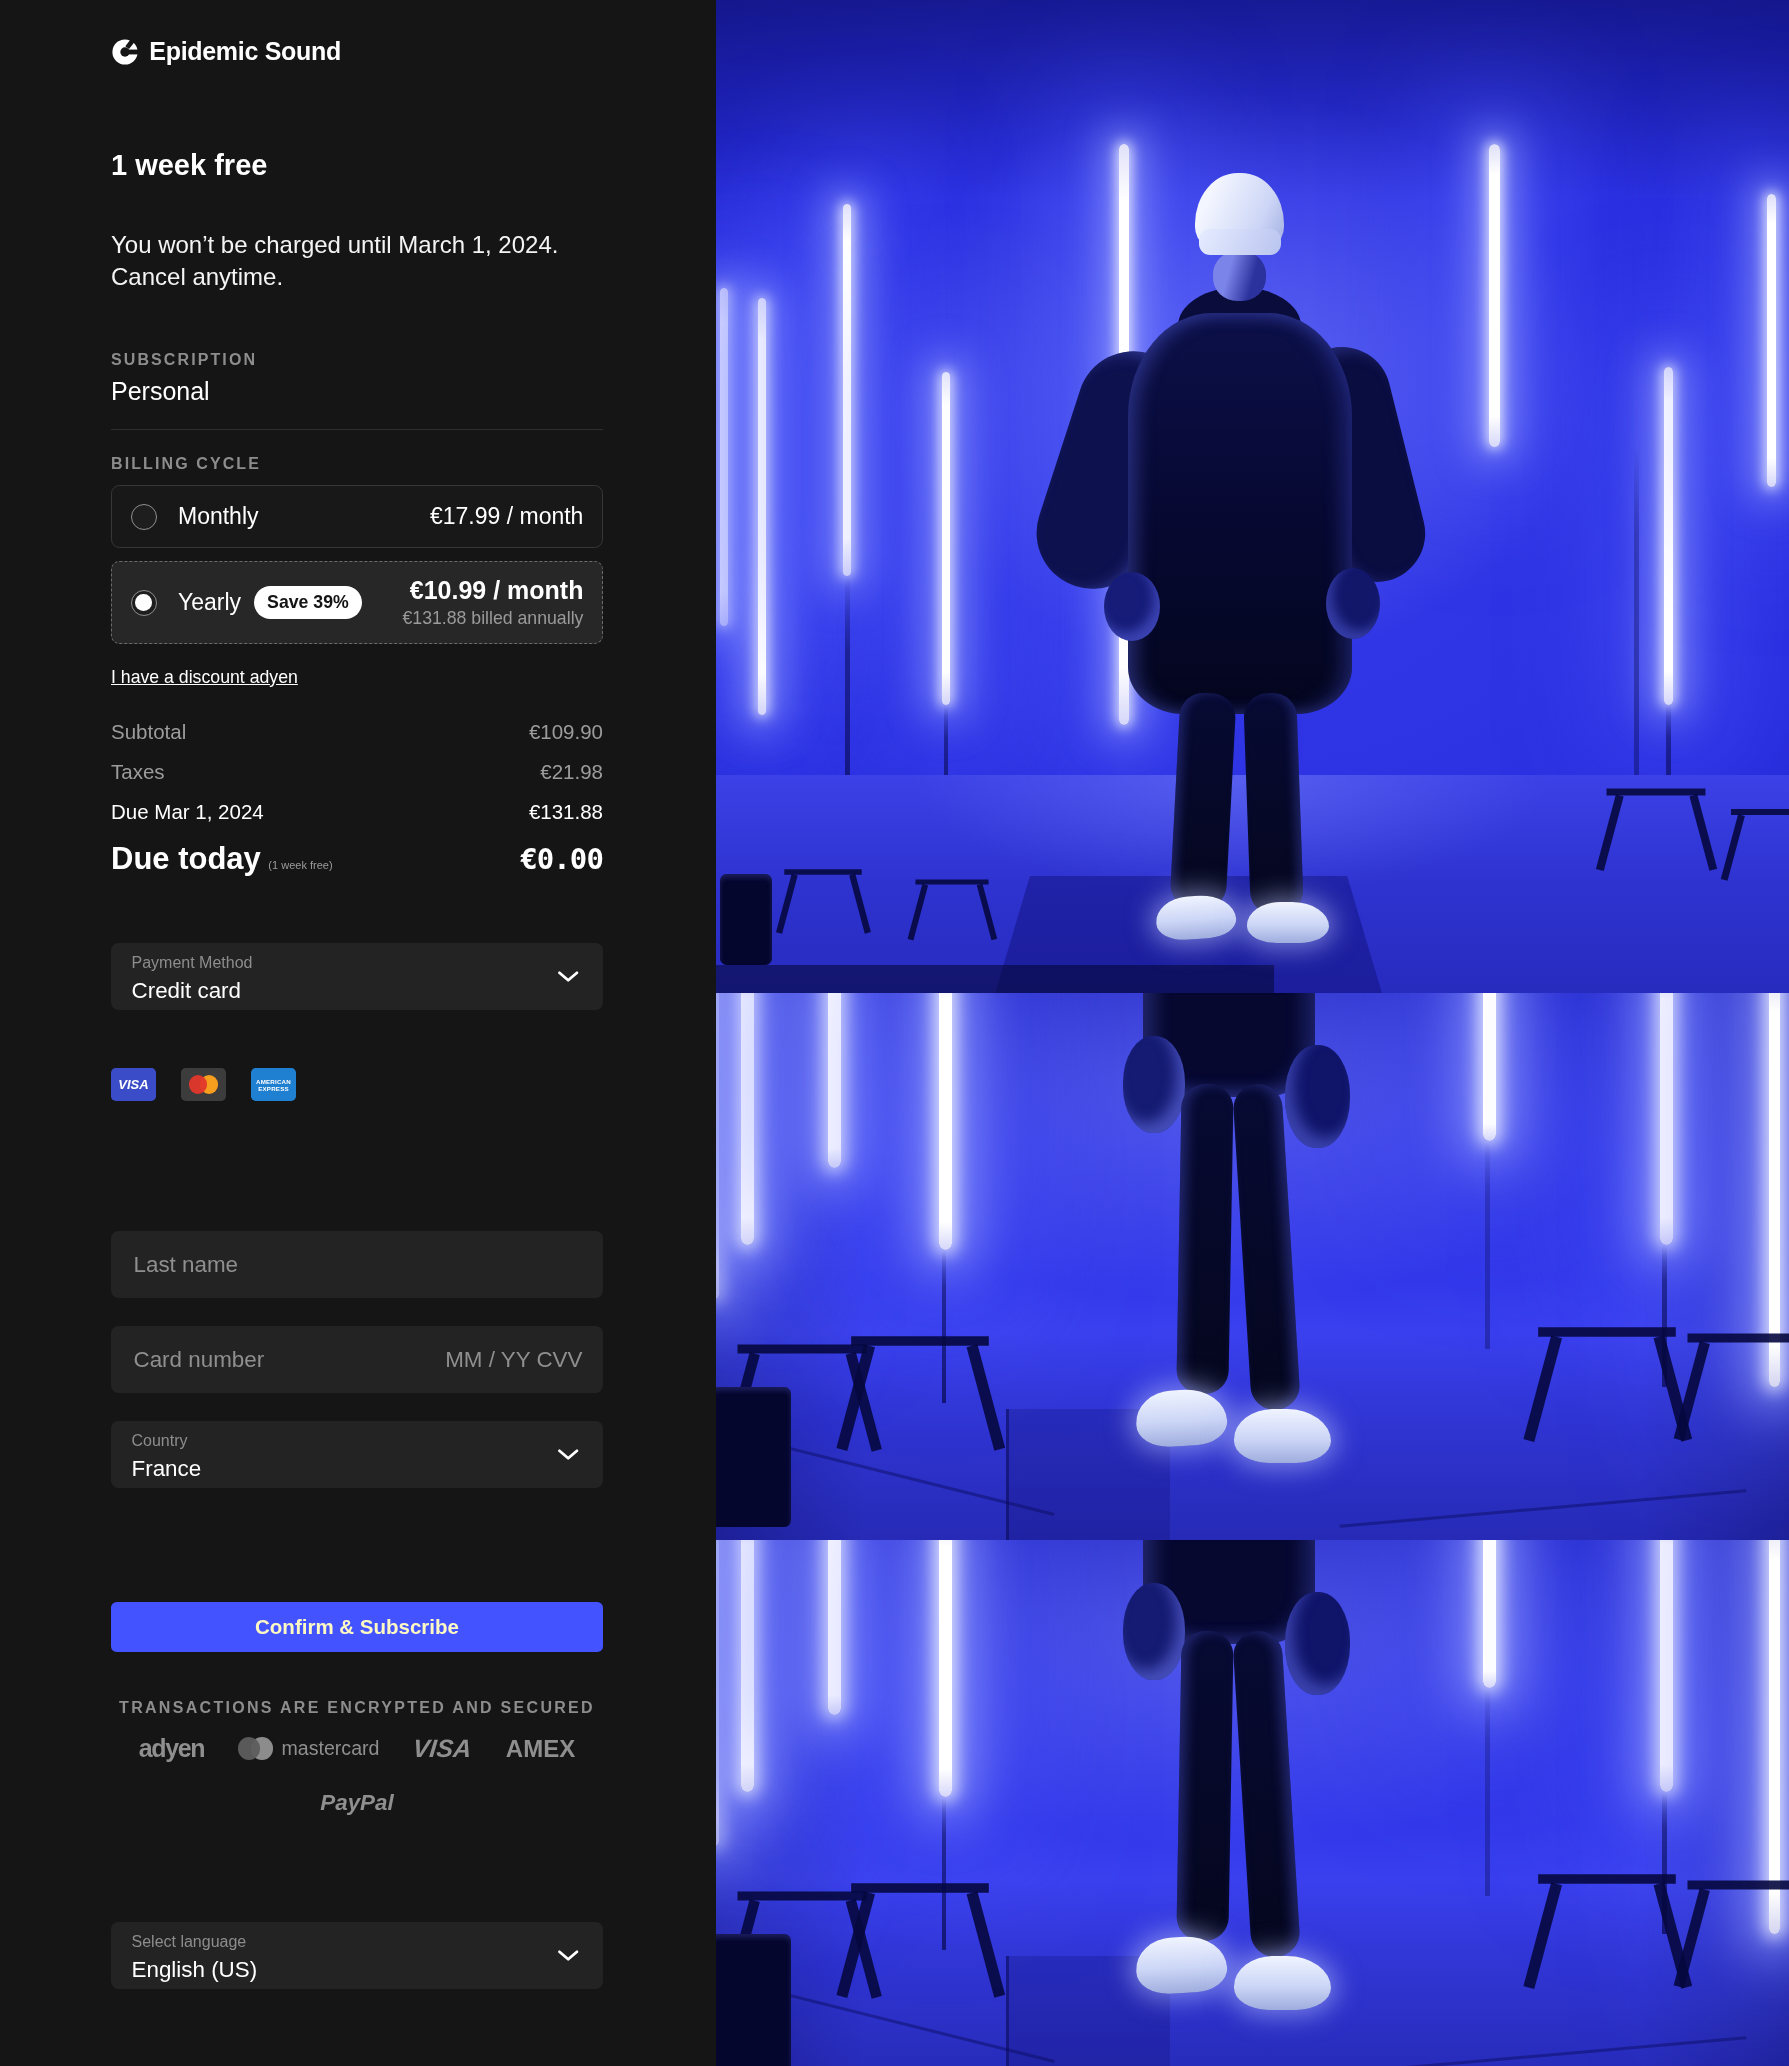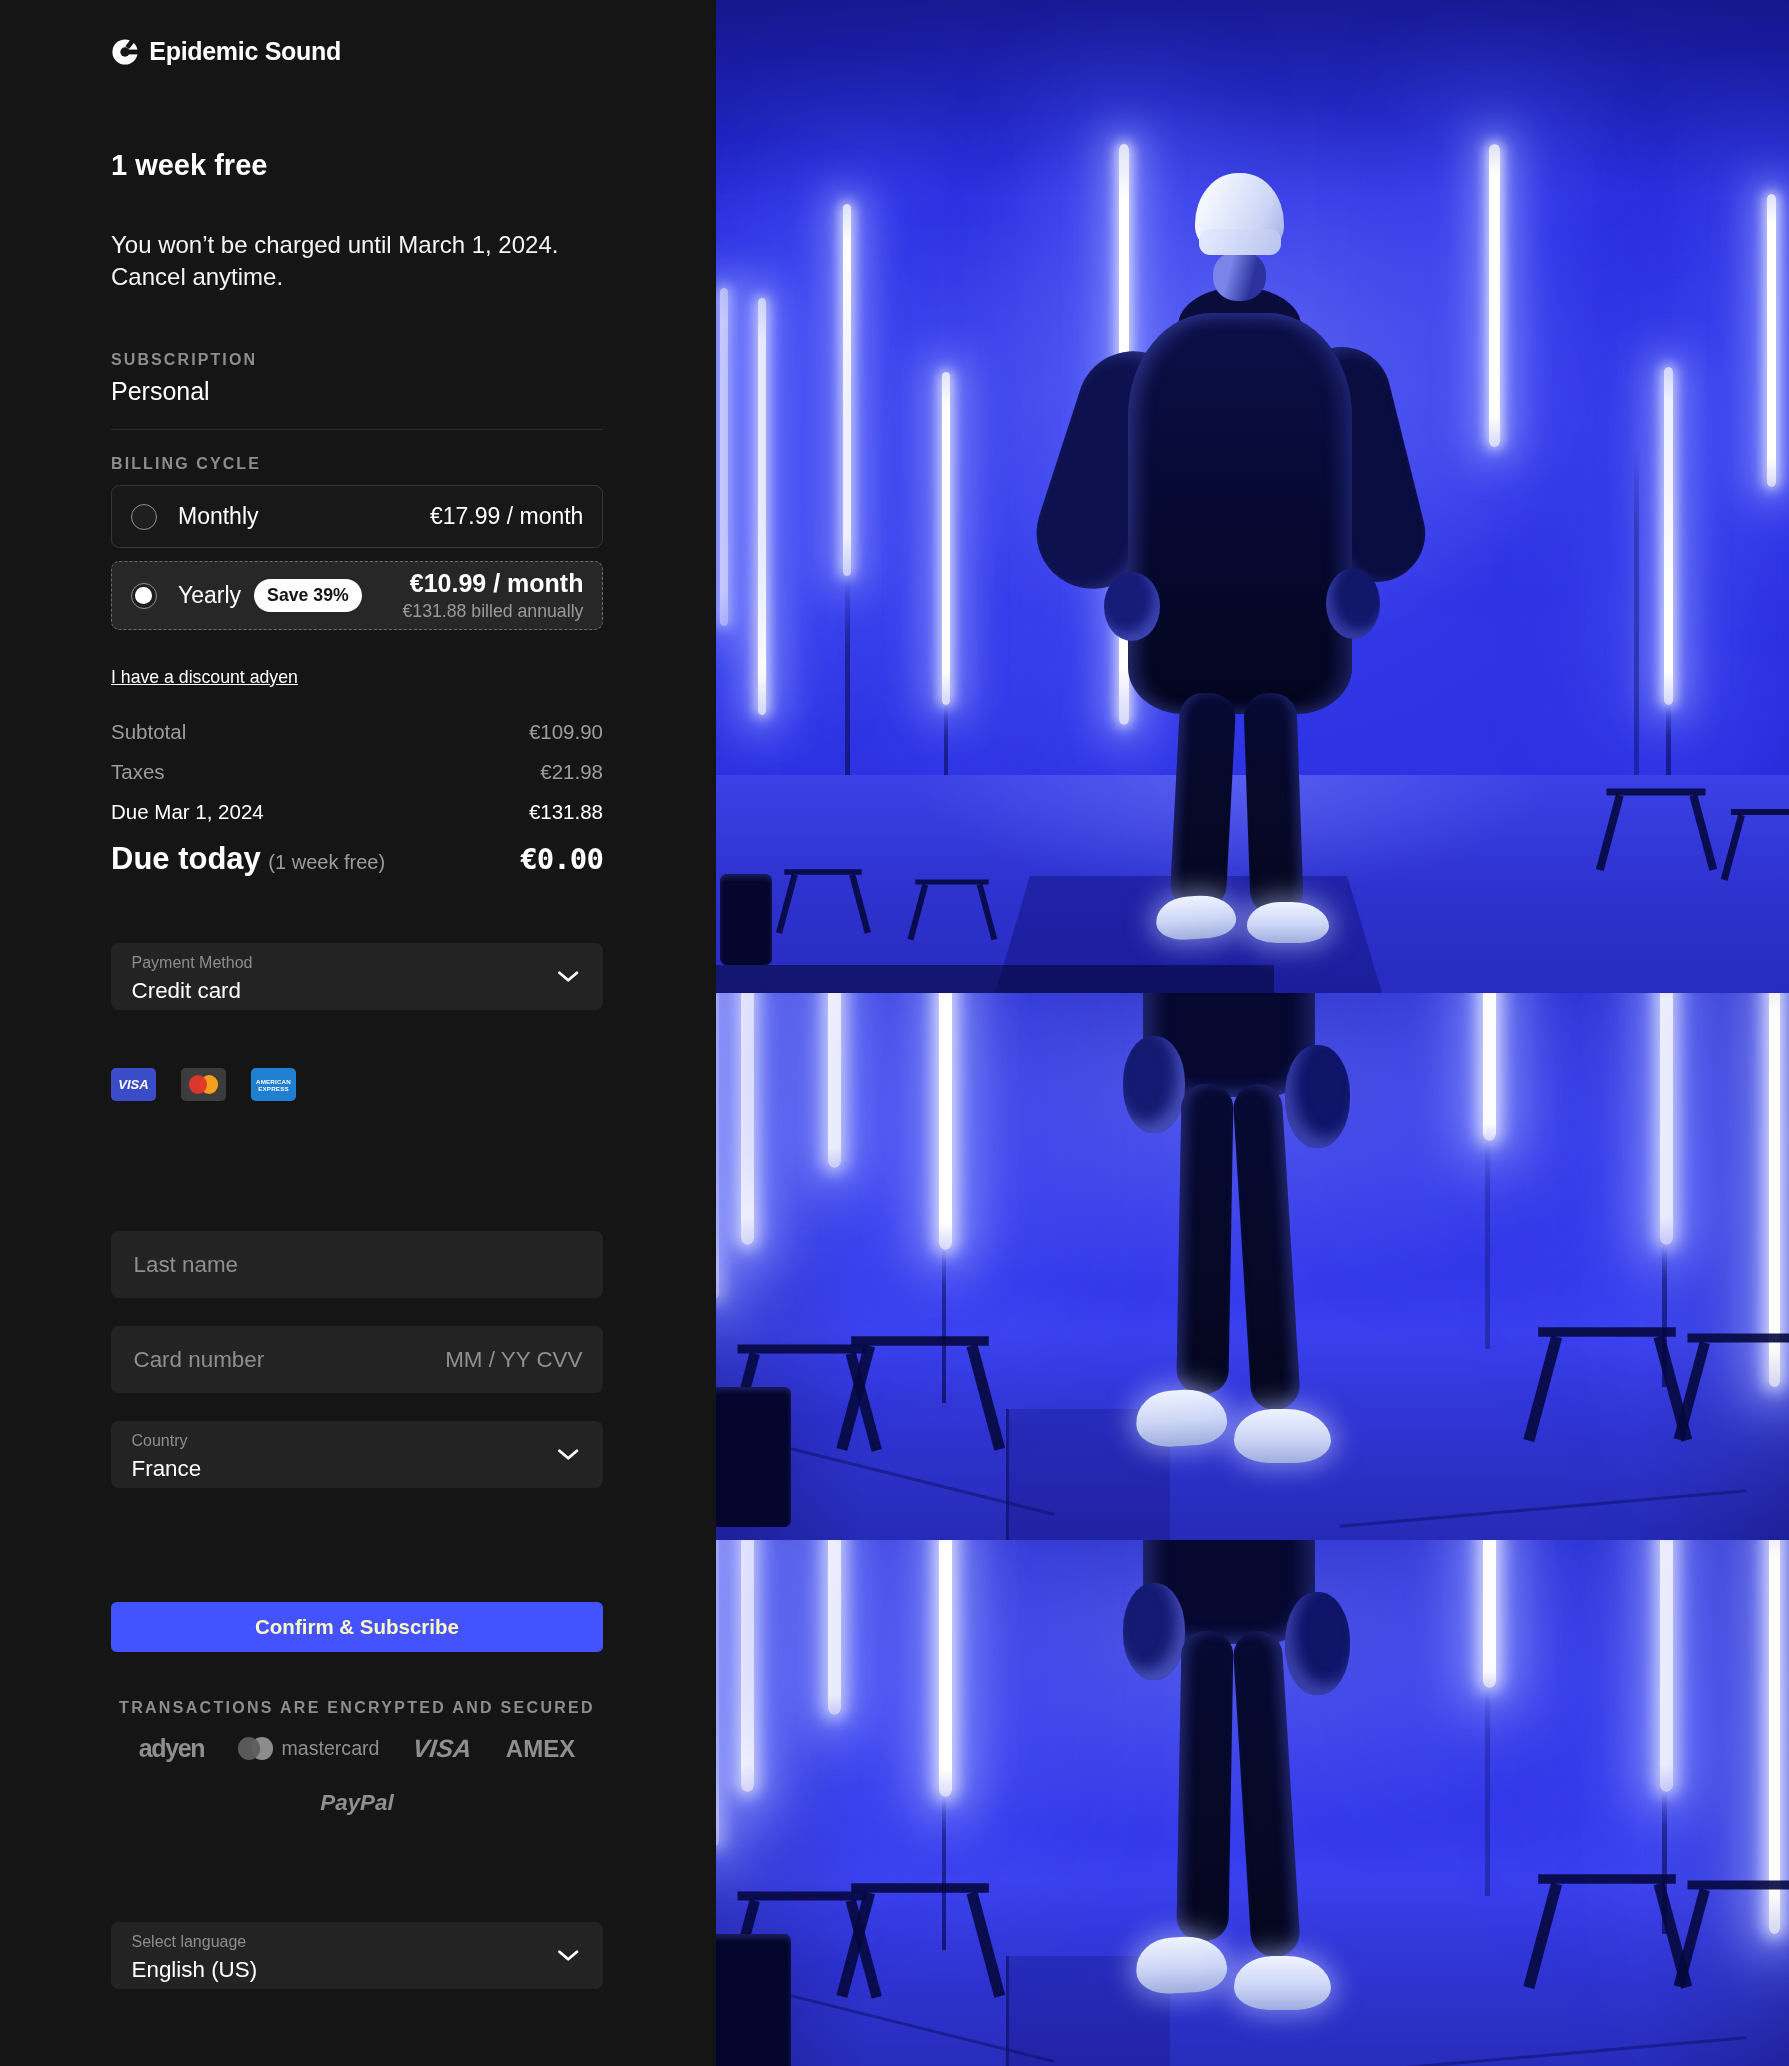--- a/index.html
+++ b/index.html
@@ -18,41 +18,41 @@
 
   .cap-label{font-size:16px;font-weight:bold;letter-spacing:2.1px;color:#8d8d8d;}
   .sub-label{top:351px;}
   .sub-value{top:377px;color:#fff;font-size:25px;}
   .divider{top:429px;height:0.9px;background:#2e2e2e;}
   .bc-label{top:455px;}
 
   .opt-card{left:111px;border-radius:8.4px;border:0.9px solid #373737;background:#181818;
             display:flex;align-items:center;padding:0 18.6px;cursor:pointer;}
   .opt-monthly{top:485px;height:63px;}
-  .opt-yearly{top:561px;height:69px;background:#272727;border:0.9px dashed #6c6c6c;}
+  .opt-yearly{top:561px;height:83px;background:#272727;border:0.9px dashed #6c6c6c;}
   .radio{width:26px;height:26px;border-radius:50%;border:1.9px solid #8f8f8f;background:#1e1e1e;
          box-sizing:border-box;position:relative;flex:none;}
   .radio.checked::after{content:"";position:absolute;inset:3.7px;border-radius:50%;background:#fff;}
   .opt-name{color:#fff;font-size:23px;margin-left:21.4px;}
   .save-badge{margin-left:13px;background:#fff;color:#141414;font-size:17.7px;font-weight:bold;
               padding:5.6px 13px;border-radius:931px;}
   .opt-price{margin-left:auto;color:#fff;font-size:23px;}
   .opt-right{margin-left:auto;text-align:right;}
   .opt-price-lg{color:#fff;font-size:25px;font-weight:bold;}
   .opt-note{color:#9a9a9a;font-size:17.7px;margin-top:3.7px;}
 
   .discount{top:667px;}
   .discount a{color:#fff;font-size:17.7px;}
 
   .sumrow{display:flex;justify-content:space-between;font-size:20.5px;color:#9c9c9c;}
   .sumrow.white{color:#fff;}
   .r1{top:720px;}.r2{top:760px;}.r3{top:800px;}
   .due-row{top:835px;display:flex;justify-content:space-between;align-items:center;height:47px;}
   .due-label{color:#fff;font-size:31px;font-weight:bold;}
-  .due-note{color:#9c9c9c;font-size:20px;font-weight:normal;margin-left:7.5px;}
+  .due-note{color:#9c9c9c;font-size:11px;font-weight:normal;margin-left:7.5px;}
   .due-val{color:#fff;font-size:29px;font-weight:bold;font-family:"DejaVu Sans Mono","Liberation Mono",monospace;letter-spacing:-0.9px;}
 
   .select{background:#232323;border-radius:7.5px;padding:11.2px 20.5px;cursor:pointer;}
   .sel-label{color:#8d8d8d;font-size:16px;}
   .sel-value{color:#fff;font-size:22.4px;margin-top:5.6px;}
   .chev{position:absolute;right:24px;top:50%;transform:translateY(-50%);}
   .pay-select{top:943px;height:67px;}
   .country-select{top:1421px;height:67px;}
   .lang-select{top:1922px;height:67px;width:284px;}
 

